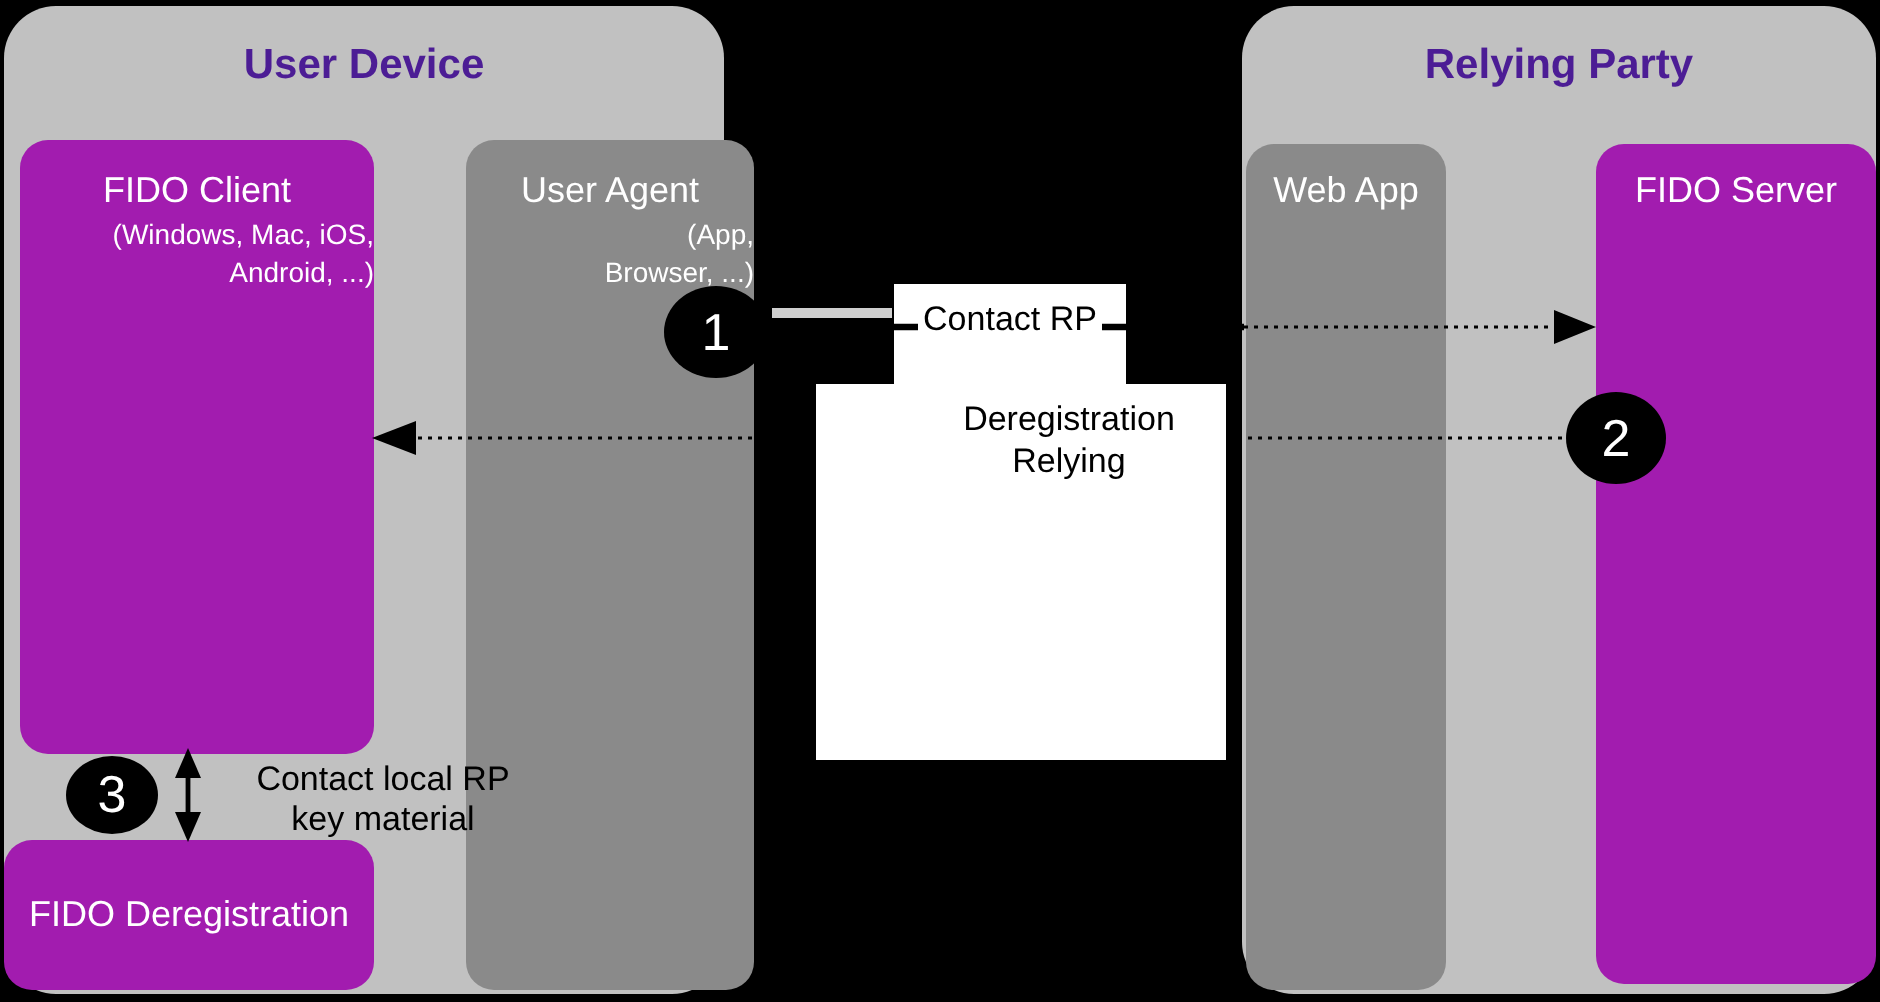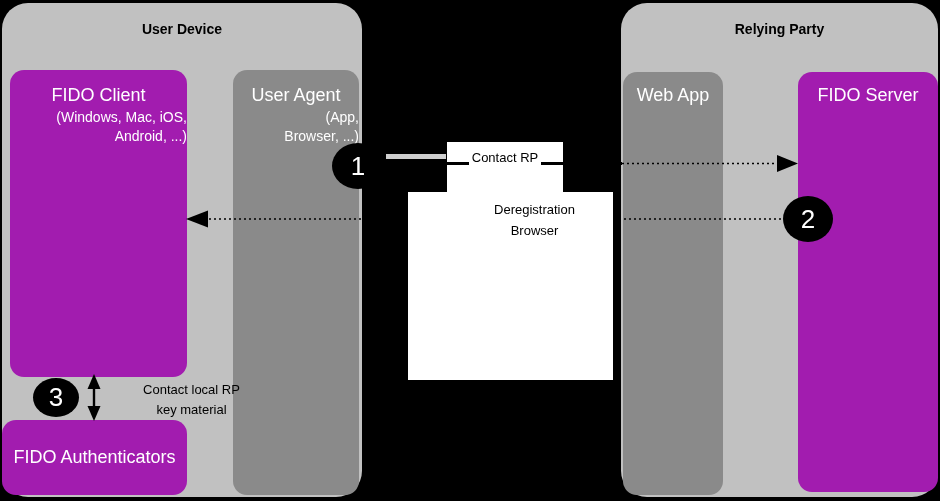--- a/index.html
+++ b/index.html
@@ -5,39 +5,39 @@
   html,body{margin:0;padding:0;background:#000;}
   #stage{
     position:relative;width:940px;height:501px;background:#000;overflow:hidden;
     font-family:"Liberation Sans",sans-serif;
   }
   .container{position:absolute;background:#c1c1c1;border-radius:26px;}
   #user-device{left:2;top:3px;width:360px;height:494px;left:2px;}
   #relying-party{left:621px;top:3px;width:317px;height:494px;}
   .container-title{
     position:absolute;top:18px;left:0;right:0;text-align:center;
-    font-size:14px;font-weight:bold;color:#000000;
+    font-size:21px;font-weight:bold;color:#4c1d95;
   }
   .box{position:absolute;border-radius:14px;}
   .blue{background:#a21caf;}
   .gray{background:#8a8a8a;}
   #fido-client{left:10px;top:70px;width:177px;height:307px;}
-  #user-agent{left:233px;top:70px;width:126px;height:425px;}
+  #user-agent{left:233px;top:70px;width:144px;height:425px;}
   #fido-authenticators{left:2px;top:420px;width:185px;height:75px;display:flex;align-items:center;justify-content:center;}
   #web-app{left:623px;top:72px;width:100px;height:423px;}
   #fido-server{left:798px;top:72px;width:140px;height:420px;}
   .box-title{color:#fff;font-size:18px;text-align:center;padding-top:15px;}
   #web-app .box-title,#fido-server .box-title{padding-top:13px;}
   #fido-authenticators .box-title{padding-top:0;}
   .box-sub{color:#fff;font-size:14px;line-height:19px;text-align:right;margin-top:2px;}
   .label-bg{position:absolute;background:#fff;}
   #contact-rp-bg{left:447px;top:142px;width:116px;height:51px;}
   #dereg-bg{left:408px;top:192px;width:205px;height:188px;}
   #arrows{position:absolute;left:0;top:0;z-index:5;pointer-events:none;}
-  .flow-label{position:absolute;color:#000;font-size:13px;z-index:10;text-align:center;}
+  .flow-label{position:absolute;color:#000;font-size:17px;z-index:10;text-align:center;}
   #contact-rp-label{left:447px;top:150px;width:116px;}
   #contact-rp-label span{background:#fff;padding:0 3px;}
   #dereg-label{left:432px;top:199px;width:205px;line-height:21px;}
   #delete-label{left:113px;top:380px;width:157px;line-height:20px;}
   .badge{
     position:absolute;background:#000;border-radius:50%;color:#fff;
     display:flex;align-items:center;justify-content:center;font-size:26px;z-index:12;
   }
   #badge-1{left:332px;top:143px;width:52px;height:46px;}
   #badge-2{left:783px;top:196px;width:50px;height:46px;}
@@ -66,21 +66,21 @@
 
   <div class="box gray" id="user-agent">
     <div class="box-title">User Agent</div>
     <div class="box-sub">
       <div>(App,</div>
       <div>Browser, ...)</div>
     </div>
   </div>
 
   <div class="box blue" id="fido-authenticators">
-    <div class="box-title">FIDO Authenticators</div>
+    <div class="box-title">FIDO Deregistration</div>
   </div>
 
   <div class="box gray" id="web-app">
     <div class="box-title">Web App</div>
   </div>
 
   <div class="box blue" id="fido-server">
     <div class="box-title">FIDO Server</div>
   </div>
 
@@ -105,21 +105,21 @@
       <polygon points="94,421 87.5,406 100.5,406" fill="#000"></polygon>
     </g>
   </svg>
 
   <div class="flow-label" id="contact-rp-label">
     <span>Contact RP</span>
   </div>
 
   <div class="flow-label" id="dereg-label">
     <div>Deregistration</div>
-    <div>Browser</div>
+    <div>Relying</div>
   </div>
 
   <div class="flow-label" id="delete-label">
     <div>Contact local RP</div>
     <div>key material</div>
   </div>
 
   <div class="badge" id="badge-1">
     <span>1</span>
   </div>

